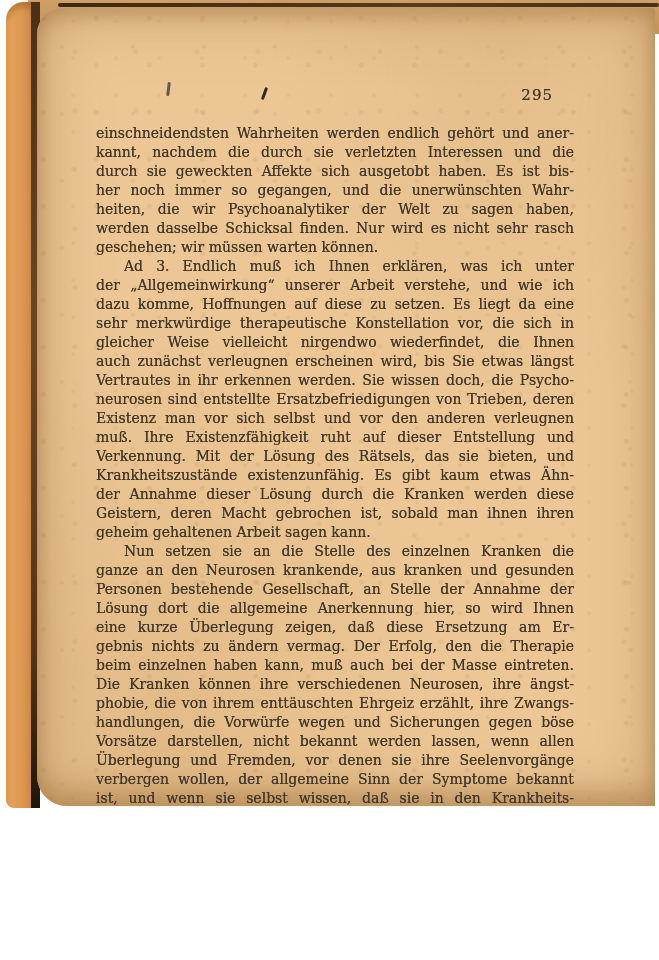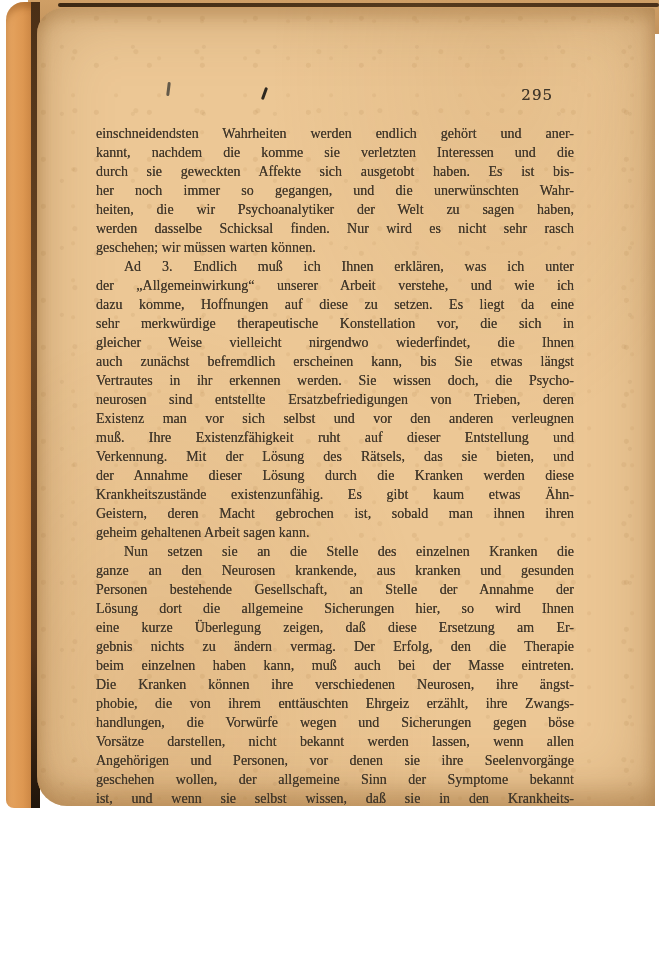--- a/index.html
+++ b/index.html
@@ -72,21 +72,21 @@
 
   .ink{position:absolute;}
   .ink1{left:130px;top:74px;width:3px;height:14px;background:#4c463c;transform:rotate(7deg);border-radius:2px;opacity:.85;}
   .ink2{left:226px;top:79px;width:3px;height:13px;background:#2e2820;transform:rotate(20deg);border-radius:2px;}
 
   .textblock{
     position:absolute;left:59px;top:116px;width:478px;
     font-size:14px;color:#41382c;
     text-shadow:0 0 0.4px rgba(62,48,32,0.85);
   }
-  .para{margin:0;font-family:Liberation Serif, serif;}
+  .para{margin:0;}
   .line{
     height:19px;line-height:19px;overflow:hidden;
     text-align:justify;text-align-last:justify;
   }
   .line.endline{text-align-last:left;}
   .line.indent{text-indent:28px;}
 </style>
 </head>
 <body>
 
@@ -96,57 +96,57 @@
   <div class="crease"></div>
 
   <div class="page">
     <div class="texture"></div>
     <div class="pageno">295</div>
     <div class="ink ink1"></div>
     <div class="ink ink2"></div>
     <div class="textblock" id="textblock">
         <div class="para">
           <div class="line">einschneidendsten Wahrheiten werden endlich gehört und aner-</div>
-          <div class="line">kannt, nachdem die komme sie verletzten Interessen und die</div>
+          <div class="line">kannt, nachdem die durch sie verletzten Interessen und die</div>
           <div class="line">durch sie geweckten Affekte sich ausgetobt haben. Es ist bis-</div>
           <div class="line">her noch immer so gegangen, und die unerwünschten Wahr-</div>
           <div class="line">heiten, die wir Psychoanalytiker der Welt zu sagen haben,</div>
           <div class="line">werden dasselbe Schicksal finden. Nur wird es nicht sehr rasch</div>
           <div class="line endline">geschehen; wir müssen warten können.</div>
         </div>
         <div class="para">
           <div class="line indent">Ad 3. Endlich muß ich Ihnen erklären, was ich unter</div>
           <div class="line">der „Allgemeinwirkung“ unserer Arbeit verstehe, und wie ich</div>
           <div class="line">dazu komme, Hoffnungen auf diese zu setzen. Es liegt da eine</div>
           <div class="line">sehr merkwürdige therapeutische Konstellation vor, die sich in</div>
           <div class="line">gleicher Weise vielleicht nirgendwo wiederfindet, die Ihnen</div>
-          <div class="line">auch zunächst befremdlich erscheinen kann, bis Sie etwas längst</div>
+          <div class="line">auch zunächst verleugnen erscheinen wird, bis Sie etwas längst</div>
           <div class="line">Vertrautes in ihr erkennen werden. Sie wissen doch, die Psycho-</div>
           <div class="line">neurosen sind entstellte Ersatzbefriedigungen von Trieben, deren</div>
           <div class="line">Existenz man vor sich selbst und vor den anderen verleugnen</div>
           <div class="line">muß. Ihre Existenzfähigkeit ruht auf dieser Entstellung und</div>
           <div class="line">Verkennung. Mit der Lösung des Rätsels, das sie bieten, und</div>
+          <div class="line">Krankheitszustände existenzunfähig. Es gibt kaum etwas Ähn-</div>
           <div class="line">der Annahme dieser Lösung durch die Kranken werden diese</div>
-          <div class="line">Krankheitszustände existenzunfähig. Es gibt kaum etwas Ähn-</div>
           <div class="line">Geistern, deren Macht gebrochen ist, sobald man ihnen ihren</div>
           <div class="line endline">geheim gehaltenen Arbeit sagen kann.</div>
         </div>
         <div class="para">
           <div class="line indent">Nun setzen sie an die Stelle des einzelnen Kranken die</div>
           <div class="line">ganze an den Neurosen krankende, aus kranken und gesunden</div>
           <div class="line">Personen bestehende Gesellschaft, an Stelle der Annahme der</div>
-          <div class="line">Lösung dort die allgemeine Sicherungen hier, so wird Ihnen</div>
+          <div class="line">Lösung dort die allgemeine Anerkennung hier, so wird Ihnen</div>
           <div class="line">eine kurze Überlegung zeigen, daß diese Ersetzung am Er-</div>
           <div class="line">gebnis nichts zu ändern vermag. Der Erfolg, den die Therapie</div>
           <div class="line">beim einzelnen haben kann, muß auch bei der Masse eintreten.</div>
           <div class="line">Die Kranken können ihre verschiedenen Neurosen, ihre ängst-</div>
           <div class="line">phobie, die von ihrem enttäuschten Ehrgeiz erzählt, ihre Zwangs-</div>
           <div class="line">handlungen, die Vorwürfe wegen und Sicherungen gegen böse</div>
           <div class="line">Vorsätze darstellen, nicht bekannt werden lassen, wenn allen</div>
-          <div class="line">Angehörigen und Personen, vor denen sie ihre Seelenvorgänge</div>
-          <div class="line">geschehen wollen, der allgemeine Sinn der Symptome bekannt</div>
+          <div class="line">Überlegung und Fremden, vor denen sie ihre Seelenvorgänge</div>
+          <div class="line">verbergen wollen, der allgemeine Sinn der Symptome bekannt</div>
           <div class="line">ist, und wenn sie selbst wissen, daß sie in den Krankheits-</div>
         </div>
       </div>
   </div>
 
   <div class="dark-wedge"></div>
 </div>
 
 </body></html>

